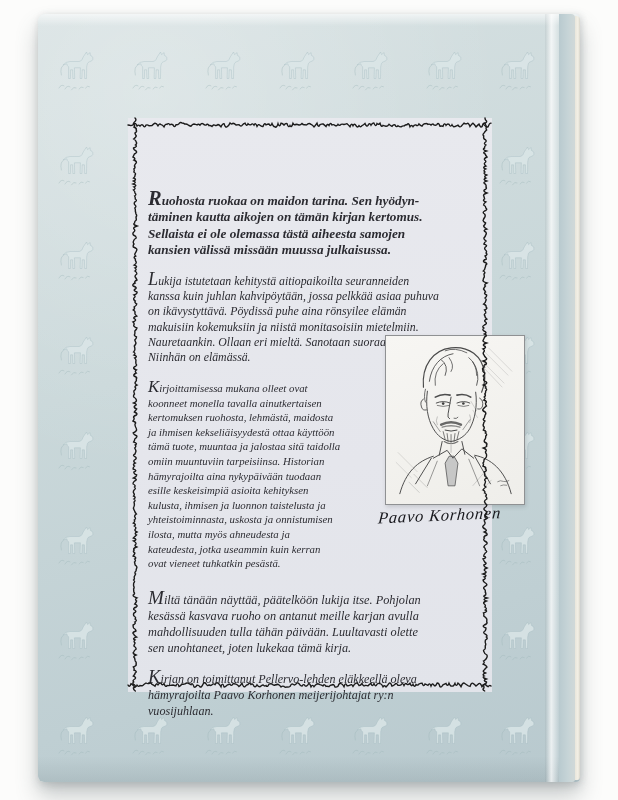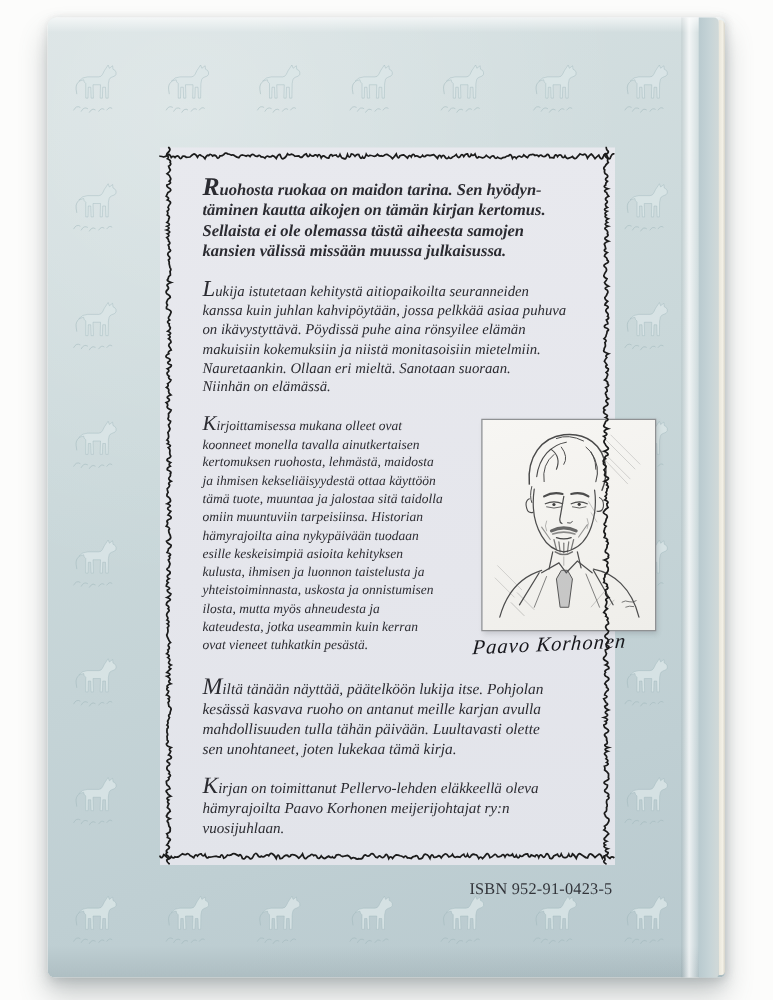--- a/index.html
+++ b/index.html
@@ -31,23 +31,24 @@
   .page-edge{position:absolute;top:2px;bottom:2px;right:0;width:5px;
     background:linear-gradient(90deg,#e9e6db,#f3f0e6 60%,#d9d6cb);
     border-radius:0 4px 3px 0;}
   .cow-layer{position:absolute;inset:0;z-index:1;overflow:hidden;border-radius:7px 5px 4px 6px;}
   .cow-layer svg{position:absolute;}
   .panel{
     position:absolute;left:90px;top:104px;width:364px;height:574px;z-index:2;
     background:linear-gradient(180deg,#e8e9ee 0%,#e5e6ec 60%,#e2e4ea 100%);
   }
   .para{
-    position:absolute;left:34px;width:322px;
+    position:absolute;left:20px;width:322px;
     white-space:pre;color:#2b2b31;
     font-style:italic;
+    margin-top:48px;
   }
   .para::first-letter{font-size:1.55em;line-height:.85;}
   .p1{top:24px;font-weight:bold;font-size:13.2px;line-height:16.4px;}
   .p2{top:106px;font-size:11.8px;line-height:15.2px;}
   .p3{top:214px;width:224px;font-size:10.8px;line-height:14.6px;}
   .p4{top:424px;font-size:12.3px;line-height:16px;}
   .p5{top:503px;font-size:12.1px;line-height:16px;}
   .portrait{
     position:absolute;left:347px;top:321px;width:140px;height:170px;z-index:3;
     background:linear-gradient(160deg,#f7f6f3,#efeeea);
@@ -389,14 +390,13 @@
   <svg class="frame" width="364" height="14" style="left:90px;top:664px">
       <path d="M0,7 Q1.5,9.9 3,5.7 Q4.5,6.5 6,8.4 Q7.5,10.1 9,7.2 Q10.5,9.3 12,7.5 Q13.5,8.1 15,7.3 Q16.5,6.0 18,5.0 Q19.5,6.0 21,5.5 Q22.5,4.0 24,6.4 Q25.5,7.1 27,8.2 Q28.5,4.5 30,6.8 Q31.5,4.6 33,5.1 Q34.5,8.2 36,5.5 Q37.5,9.9 39,7.6 Q40.5,7.8 42,7.4 Q43.5,7.2 45,7.0 Q46.5,7.6 48,7.7 Q49.5,3.6 51,8.6 Q52.5,8.1 54,6.0 Q55.5,6.5 57,5.9 Q58.5,4.5 60,5.1 Q61.5,5.8 63,6.7 Q64.5,4.1 66,8.9 Q67.5,9.9 69,7.2 Q70.5,6.9 72,8.9 Q73.5,9.7 75,6.2 Q76.5,3.6 78,5.8 Q79.5,8.7 81,6.9 Q82.5,8.1 84,6.8 Q85.5,5.1 87,6.6 Q88.5,3.9 90,5.1 Q91.5,5.9 93,8.8 Q94.5,3.5 96,8.9 Q97.5,9.3 99,7.2 Q100.5,6.1 102,6.2 Q103.5,8.8 105,5.8 Q106.5,5.5 108,6.1 Q109.5,6.6 111,8.5 Q112.5,7.6 114,5.1 Q115.5,9.9 117,8.6 Q118.5,6.7 120,6.5 Q121.5,4.3 123,6.5 Q124.5,5.0 126,8.3 Q127.5,9.5 129,6.8 Q130.5,8.9 132,8.8 Q133.5,7.6 135,6.9 Q136.5,8.7 138,7.5 Q139.5,9.8 141,6.1 Q142.5,5.5 144,6.0 Q145.5,7.7 147,7.0 Q148.5,6.7 150,6.3 Q151.5,6.9 153,8.9 Q154.5,7.7 156,8.4 Q157.5,9.8 159,8.9 Q160.5,9.4 162,8.5 Q163.5,5.1 165,6.3 Q166.5,7.6 168,6.1 Q169.5,3.8 171,5.7 Q172.5,8.3 174,8.1 Q175.5,5.4 177,7.7 Q178.5,8.9 180,6.6 Q181.5,3.8 183,8.8 Q184.5,6.1 186,8.7 Q187.5,6.6 189,5.8 Q190.5,5.8 192,6.6 Q193.5,6.8 195,7.9 Q196.5,5.5 198,8.4 Q199.5,8.1 201,8.7 Q202.5,6.7 204,7.1 Q205.5,5.3 207,9.0 Q208.5,9.5 210,8.2 Q211.5,4.3 213,5.6 Q214.5,5.7 216,8.7 Q217.5,3.6 219,7.7 Q220.5,8.1 222,7.2 Q223.5,5.6 225,8.3 Q226.5,5.9 228,5.2 Q229.5,4.5 231,7.5 Q232.5,7.7 234,5.5 Q235.5,8.8 237,7.5 Q238.5,7.2 240,7.8 Q241.5,6.1 243,5.4 Q244.5,9.6 246,5.6 Q247.5,9.7 249,6.3 Q250.5,4.9 252,5.7 Q253.5,5.4 255,8.8 Q256.5,6.7 258,8.9 Q259.5,7.6 261,5.4 Q262.5,3.7 264,8.2 Q265.5,7.7 267,6.2 Q268.5,4.5 270,7.4 Q271.5,7.5 273,6.8 Q274.5,4.1 276,7.5 Q277.5,4.3 279,6.3 Q280.5,7.1 282,5.3 Q283.5,9.5 285,6.3 Q286.5,10.2 288,6.5 Q289.5,8.0 291,6.0 Q292.5,5.1 294,5.1 Q295.5,9.5 297,5.9 Q298.5,6.6 300,7.3 Q301.5,4.1 303,8.0 Q304.5,4.3 306,7.2 Q307.5,9.0 309,5.2 Q310.5,4.2 312,8.7 Q313.5,9.7 315,6.8 Q316.5,6.1 318,5.4 Q319.5,9.3 321,5.2 Q322.5,8.7 324,8.0 Q325.5,8.7 327,5.4 Q328.5,9.5 330,5.1 Q331.5,6.0 333,8.7 Q334.5,4.8 336,5.0 Q337.5,6.1 339,7.0 Q340.5,8.3 342,8.4 Q343.5,4.3 345,5.3 Q346.5,6.2 348,8.0 Q349.5,6.8 351,5.5 Q352.5,4.7 354,8.7 Q355.5,6.5 357,6.0 Q358.5,7.9 360,8.7 Q361.5,6.8 363,8.0" fill="none" stroke="#1b1b1b" stroke-width="1.4" stroke-linecap="round"></path>
     </svg>
   <svg class="frame" width="14" height="574" style="left:90px;top:104px">
       <path d="M7,0 Q8.6,1.5 7.4,3 Q5.6,4.5 5.3,6 Q7.6,7.5 6.0,9 Q9.1,10.5 8.1,12 Q9.5,13.5 6.9,15 Q7.3,16.5 8.3,18 Q7.7,19.5 5.7,21 Q8.2,22.5 8.2,24 Q9.3,25.5 7.4,27 Q10.0,28.5 5.5,30 Q5.1,31.5 8.1,33 Q9.6,34.5 6.4,36 Q5.7,37.5 5.0,39 Q8.1,40.5 5.9,42 Q9.3,43.5 8.1,45 Q6.7,46.5 6.4,48 Q7.9,49.5 5.8,51 Q6.7,52.5 5.8,54 Q8.4,55.5 7.0,57 Q7.3,58.5 5.6,60 Q9.4,61.5 5.6,63 Q9.1,64.5 5.2,66 Q10.1,67.5 5.9,69 Q8.5,70.5 5.5,72 Q7.1,73.5 6.9,75 Q9.0,76.5 6.6,78 Q7.5,79.5 7.2,81 Q9.9,82.5 6.8,84 Q5.6,85.5 7.0,87 Q8.9,88.5 6.8,90 Q7.6,91.5 7.3,93 Q7.7,94.5 8.0,96 Q9.3,97.5 8.0,99 Q8.3,100.5 8.3,102 Q6.3,103.5 6.6,105 Q4.3,106.5 9.0,108 Q4.6,109.5 6.0,111 Q7.7,112.5 5.8,114 Q4.2,115.5 5.4,117 Q8.5,118.5 8.2,120 Q5.7,121.5 5.6,123 Q4.7,124.5 6.0,126 Q4.8,127.5 5.3,129 Q9.4,130.5 8.8,132 Q8.3,133.5 7.4,135 Q6.0,136.5 7.7,138 Q4.6,139.5 7.4,141 Q6.9,142.5 8.2,144 Q8.6,145.5 6.2,147 Q10.4,148.5 7.0,150 Q9.2,151.5 6.9,153 Q9.2,154.5 8.7,156 Q6.5,157.5 7.2,159 Q8.4,160.5 9.0,162 Q5.7,163.5 7.1,165 Q3.8,166.5 5.2,168 Q9.6,169.5 7.4,171 Q4.4,172.5 9.0,174 Q9.6,175.5 5.9,177 Q8.3,178.5 5.9,180 Q5.0,181.5 7.3,183 Q6.1,184.5 8.8,186 Q8.6,187.5 6.1,189 Q7.3,190.5 5.2,192 Q7.8,193.5 6.8,195 Q6.8,196.5 8.7,198 Q4.0,199.5 6.9,201 Q8.8,202.5 5.0,204 Q6.8,205.5 5.8,207 Q5.1,208.5 8.9,210 Q8.6,211.5 6.8,213 Q7.0,214.5 6.8,216 Q5.5,217.5 8.5,219 Q8.5,220.5 6.8,222 Q7.3,223.5 8.0,225 Q7.7,226.5 6.3,228 Q6.8,229.5 6.9,231 Q7.1,232.5 5.6,234 Q8.1,235.5 6.0,237 Q10.3,238.5 6.7,240 Q8.3,241.5 7.9,243 Q7.6,244.5 8.1,246 Q9.6,247.5 6.2,249 Q4.4,250.5 8.4,252 Q6.4,253.5 8.2,255 Q5.1,256.5 6.0,258 Q9.9,259.5 8.2,261 Q8.9,262.5 7.4,264 Q6.2,265.5 9.0,267 Q5.8,268.5 7.7,270 Q7.9,271.5 5.8,273 Q5.9,274.5 6.5,276 Q5.1,277.5 5.7,279 Q8.3,280.5 8.3,282 Q9.0,283.5 5.7,285 Q10.2,286.5 6.6,288 Q5.2,289.5 8.6,291 Q7.5,292.5 6.4,294 Q10.0,295.5 8.4,297 Q4.4,298.5 6.1,300 Q6.3,301.5 5.0,303 Q8.9,304.5 7.0,306 Q6.8,307.5 7.6,309 Q8.5,310.5 8.6,312 Q8.3,313.5 5.2,315 Q5.6,316.5 8.8,318 Q9.4,319.5 6.8,321 Q6.7,322.5 5.7,324 Q10.2,325.5 7.2,327 Q8.6,328.5 6.7,330 Q7.5,331.5 8.0,333 Q7.6,334.5 7.0,336 Q3.8,337.5 7.5,339 Q9.2,340.5 6.5,342 Q4.8,343.5 7.3,345 Q4.1,346.5 6.5,348 Q4.9,349.5 5.1,351 Q10.0,352.5 5.9,354 Q5.4,355.5 8.7,357 Q8.7,358.5 5.6,360 Q10.3,361.5 6.6,363 Q4.7,364.5 5.2,366 Q8.1,367.5 6.5,369 Q8.3,370.5 6.1,372 Q4.9,373.5 5.6,375 Q7.0,376.5 5.6,378 Q8.6,379.5 5.9,381 Q8.2,382.5 6.0,384 Q6.4,385.5 6.4,387 Q6.2,388.5 5.4,390 Q5.7,391.5 6.6,393 Q7.0,394.5 8.4,396 Q6.0,397.5 6.8,399 Q8.4,400.5 6.3,402 Q7.4,403.5 5.4,405 Q8.7,406.5 6.3,408 Q8.6,409.5 7.4,411 Q5.9,412.5 8.9,414 Q5.6,415.5 8.5,417 Q6.9,418.5 5.4,420 Q10.4,421.5 5.5,423 Q8.4,424.5 8.0,426 Q5.7,427.5 8.7,429 Q4.4,430.5 6.2,432 Q4.4,433.5 6.9,435 Q6.5,436.5 5.2,438 Q9.3,439.5 6.7,441 Q8.3,442.5 6.5,444 Q6.9,445.5 7.1,447 Q9.5,448.5 8.7,450 Q8.1,451.5 8.0,453 Q6.1,454.5 7.6,456 Q6.9,457.5 6.1,459 Q6.9,460.5 5.6,462 Q7.5,463.5 5.7,465 Q5.5,466.5 5.6,468 Q6.6,469.5 5.6,471 Q5.8,472.5 5.8,474 Q7.5,475.5 5.2,477 Q4.7,478.5 8.9,480 Q6.3,481.5 8.6,483 Q8.1,484.5 6.8,486 Q10.4,487.5 8.3,489 Q4.0,490.5 6.6,492 Q9.3,493.5 6.0,495 Q5.0,496.5 6.0,498 Q8.4,499.5 7.1,501 Q9.7,502.5 6.8,504 Q8.2,505.5 5.1,507 Q5.0,508.5 5.6,510 Q8.2,511.5 8.0,513 Q3.5,514.5 5.6,516 Q6.0,517.5 8.6,519 Q3.6,520.5 7.0,522 Q5.1,523.5 7.1,525 Q6.2,526.5 5.9,528 Q8.1,529.5 8.2,531 Q6.1,532.5 5.7,534 Q4.0,535.5 8.0,537 Q4.5,538.5 6.6,540 Q6.9,541.5 7.2,543 Q8.8,544.5 8.0,546 Q9.0,547.5 5.4,549 Q6.6,550.5 5.9,552 Q9.8,553.5 7.2,555 Q6.9,556.5 5.4,558 Q8.7,559.5 6.8,561 Q4.1,562.5 5.7,564 Q3.6,565.5 6.6,567 Q8.5,568.5 5.4,570 Q5.3,571.5 7.3,573" fill="none" stroke="#1b1b1b" stroke-width="1.4" stroke-linecap="round"></path>
     </svg>
   <svg class="frame" width="14" height="574" style="left:440px;top:104px">
       <path d="M7,0 Q6.9,1.5 8.5,3 Q9.3,4.5 5.5,6 Q6.4,7.5 8.4,9 Q7.6,10.5 8.6,12 Q6.8,13.5 6.1,15 Q4.1,16.5 5.8,18 Q5.2,19.5 6.2,21 Q9.2,22.5 7.6,24 Q5.1,25.5 7.9,27 Q6.2,28.5 6.6,30 Q3.6,31.5 8.4,33 Q3.8,34.5 7.2,36 Q7.6,37.5 9.0,39 Q5.6,40.5 6.7,42 Q9.1,43.5 6.6,45 Q5.8,46.5 7.9,48 Q3.5,49.5 7.7,51 Q4.8,52.5 7.0,54 Q4.6,55.5 8.6,57 Q5.3,58.5 7.9,60 Q4.1,61.5 8.6,63 Q4.1,64.5 7.2,66 Q8.7,67.5 7.9,69 Q9.5,70.5 6.3,72 Q5.0,73.5 8.9,75 Q4.6,76.5 5.8,78 Q6.3,79.5 6.6,81 Q3.9,82.5 7.8,84 Q5.6,85.5 5.6,87 Q8.2,88.5 7.7,90 Q10.2,91.5 6.6,93 Q3.8,94.5 6.5,96 Q7.7,97.5 6.9,99 Q5.8,100.5 5.2,102 Q4.5,103.5 7.6,105 Q7.1,106.5 5.6,108 Q5.9,109.5 8.8,111 Q4.2,112.5 7.7,114 Q8.9,115.5 7.7,117 Q7.4,118.5 5.9,120 Q5.6,121.5 8.1,123 Q6.3,124.5 5.9,126 Q10.3,127.5 7.4,129 Q5.9,130.5 7.5,132 Q9.3,133.5 8.0,135 Q10.2,136.5 7.1,138 Q8.1,139.5 8.3,141 Q4.4,142.5 6.0,144 Q10.5,145.5 7.7,147 Q7.7,148.5 7.0,150 Q7.0,151.5 5.3,153 Q8.1,154.5 5.9,156 Q6.4,157.5 6.3,159 Q5.2,160.5 5.2,162 Q4.0,163.5 8.9,165 Q5.6,166.5 7.4,168 Q6.2,169.5 5.5,171 Q6.7,172.5 7.6,174 Q5.2,175.5 8.6,177 Q9.0,178.5 7.0,180 Q8.9,181.5 7.7,183 Q7.7,184.5 5.7,186 Q8.8,187.5 8.0,189 Q10.2,190.5 6.6,192 Q8.0,193.5 7.7,195 Q5.4,196.5 7.0,198 Q6.7,199.5 8.8,201 Q5.4,202.5 7.5,204 Q9.7,205.5 6.4,207 Q3.5,208.5 5.9,210 Q3.8,211.5 5.9,213 Q9.7,214.5 6.5,216 Q10.2,217.5 6.6,219 Q6.1,220.5 5.3,222 Q3.9,223.5 8.6,225 Q3.8,226.5 6.2,228 Q9.2,229.5 5.0,231 Q7.3,232.5 5.7,234 Q4.5,235.5 6.0,237 Q6.5,238.5 8.2,240 Q10.0,241.5 5.2,243 Q9.0,244.5 8.3,246 Q4.8,247.5 6.4,249 Q3.5,250.5 5.1,252 Q4.0,253.5 6.9,255 Q6.8,256.5 5.2,258 Q6.7,259.5 5.9,261 Q4.8,262.5 8.3,264 Q9.9,265.5 5.5,267 Q9.1,268.5 7.4,270 Q9.8,271.5 7.6,273 Q7.9,274.5 6.8,276 Q8.2,277.5 6.2,279 Q8.1,280.5 5.8,282 Q9.9,283.5 7.5,285 Q7.4,286.5 8.4,288 Q6.3,289.5 5.2,291 Q3.7,292.5 7.2,294 Q8.5,295.5 7.1,297 Q6.7,298.5 6.3,300 Q4.0,301.5 6.9,303 Q5.5,304.5 5.5,306 Q4.5,307.5 6.2,309 Q6.4,310.5 5.4,312 Q9.3,313.5 7.3,315 Q9.7,316.5 7.7,318 Q7.9,319.5 7.2,321 Q5.7,322.5 6.5,324 Q9.9,325.5 8.5,327 Q10.0,328.5 5.4,330 Q9.1,331.5 8.0,333 Q6.8,334.5 8.4,336 Q8.8,337.5 8.3,339 Q7.5,340.5 5.9,342 Q6.3,343.5 5.0,345 Q6.0,346.5 5.0,348 Q8.9,349.5 7.4,351 Q9.6,352.5 6.4,354 Q6.9,355.5 6.5,357 Q6.6,358.5 8.9,360 Q5.3,361.5 7.4,363 Q7.6,364.5 6.8,366 Q5.5,367.5 7.9,369 Q5.7,370.5 5.0,372 Q7.8,373.5 6.6,375 Q9.5,376.5 7.7,378 Q9.0,379.5 8.8,381 Q6.0,382.5 6.6,384 Q7.1,385.5 8.9,387 Q8.8,388.5 6.4,390 Q5.0,391.5 7.9,393 Q9.4,394.5 8.3,396 Q5.1,397.5 8.9,399 Q10.1,400.5 6.2,402 Q6.3,403.5 7.2,405 Q7.0,406.5 5.1,408 Q4.0,409.5 7.2,411 Q9.8,412.5 6.3,414 Q9.9,415.5 8.9,417 Q4.9,418.5 6.4,420 Q4.9,421.5 6.6,423 Q10.0,424.5 8.7,426 Q6.1,427.5 5.8,429 Q7.8,430.5 7.3,432 Q10.1,433.5 7.3,435 Q5.9,436.5 5.7,438 Q9.9,439.5 5.0,441 Q5.9,442.5 6.7,444 Q9.8,445.5 5.8,447 Q5.5,448.5 8.9,450 Q4.8,451.5 7.1,453 Q9.7,454.5 5.1,456 Q10.2,457.5 6.2,459 Q8.7,460.5 5.1,462 Q4.8,463.5 7.4,465 Q10.1,466.5 7.8,468 Q4.5,469.5 6.2,471 Q7.9,472.5 7.2,474 Q8.2,475.5 7.6,477 Q3.5,478.5 9.0,480 Q3.5,481.5 8.3,483 Q4.3,484.5 6.3,486 Q8.2,487.5 6.8,489 Q9.5,490.5 7.3,492 Q10.4,493.5 5.5,495 Q6.2,496.5 5.7,498 Q8.0,499.5 8.8,501 Q8.9,502.5 8.7,504 Q10.0,505.5 6.3,507 Q3.6,508.5 7.9,510 Q8.2,511.5 7.0,513 Q4.4,514.5 7.0,516 Q10.1,517.5 8.3,519 Q10.4,520.5 7.5,522 Q7.0,523.5 7.4,525 Q8.2,526.5 7.2,528 Q7.5,529.5 7.0,531 Q4.6,532.5 6.1,534 Q6.1,535.5 8.9,537 Q9.6,538.5 8.6,540 Q8.2,541.5 5.6,543 Q7.0,544.5 5.2,546 Q8.3,547.5 9.0,549 Q7.3,550.5 6.2,552 Q3.9,553.5 7.4,555 Q3.5,556.5 6.3,558 Q3.5,559.5 8.3,561 Q4.2,562.5 8.5,564 Q8.8,565.5 5.2,567 Q6.2,568.5 5.9,570 Q3.8,571.5 6.7,573" fill="none" stroke="#1b1b1b" stroke-width="1.4" stroke-linecap="round"></path>
     </svg>
 
-  <div class="isbn">ISBN 952-91-0423-5</div>
 </div>
 
 </body></html>

